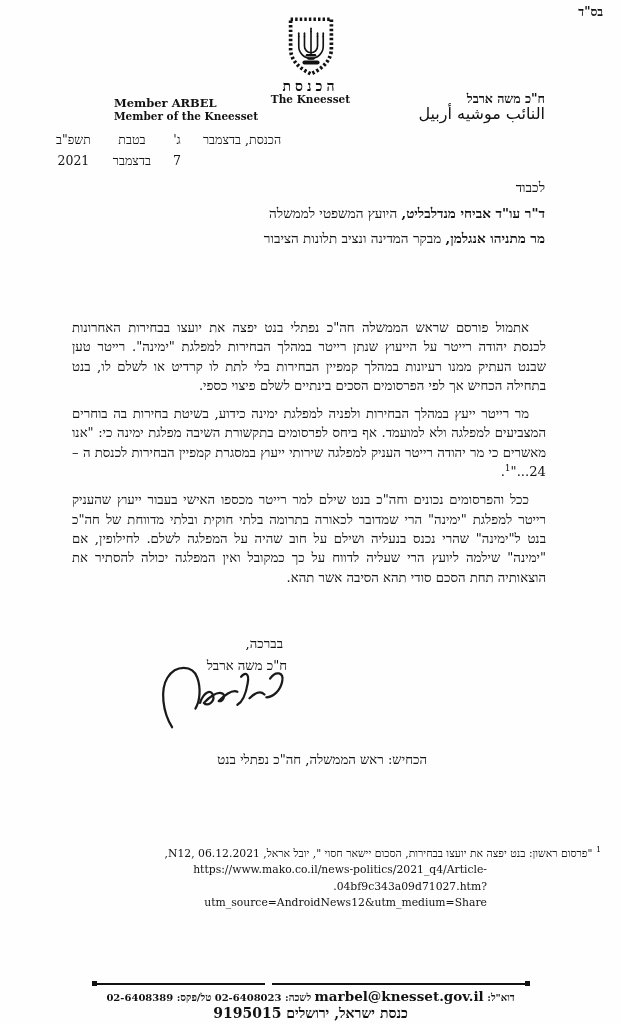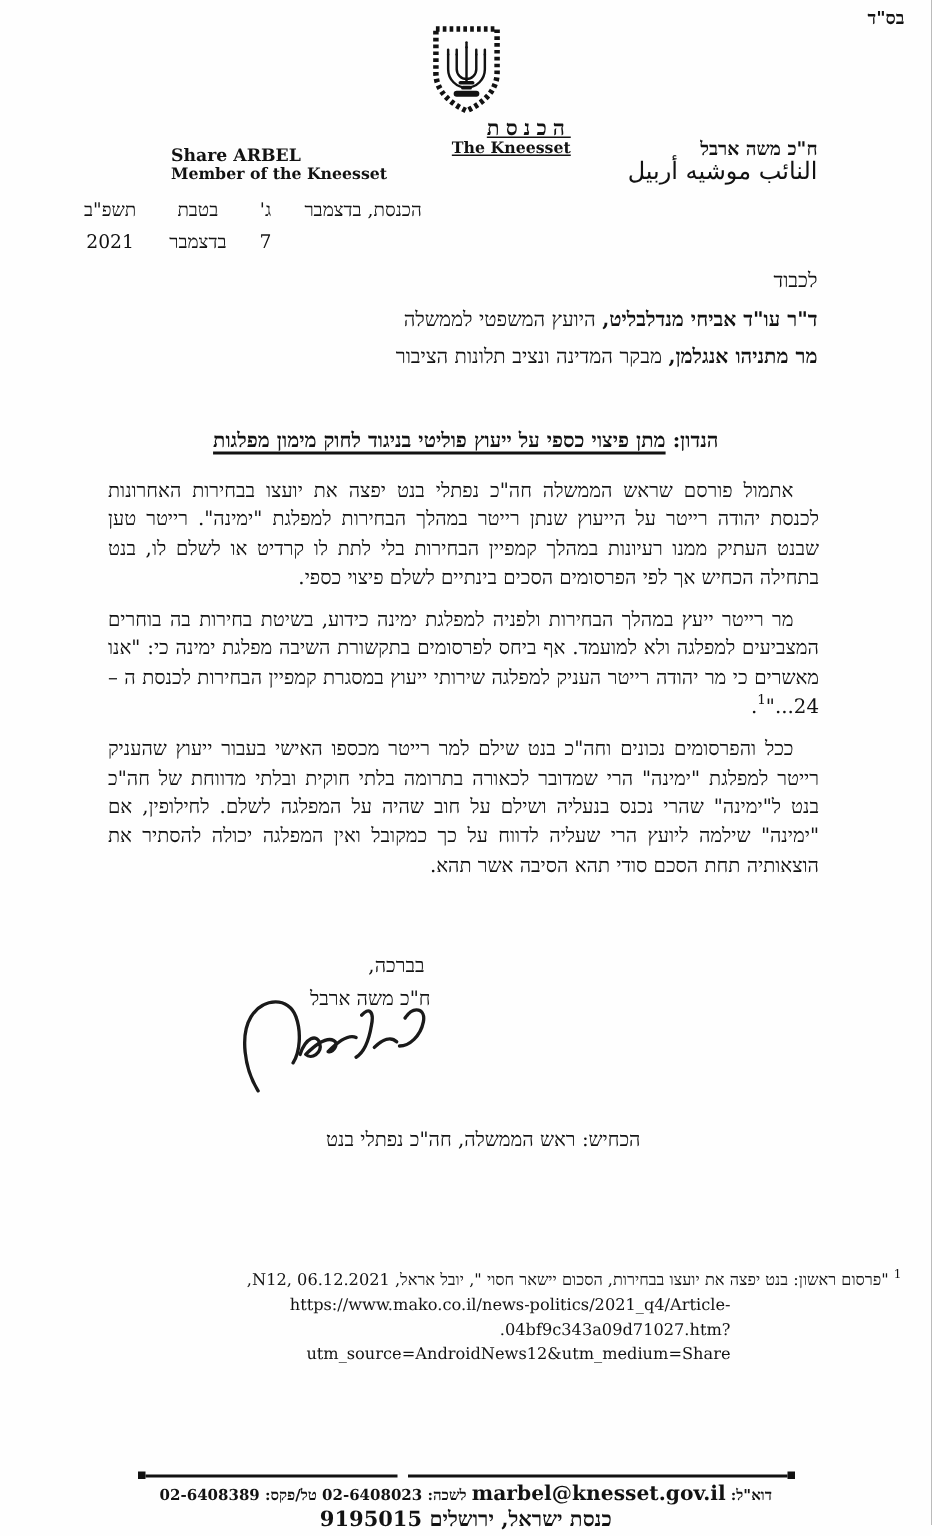--- a/index.html
+++ b/index.html
@@ -7,21 +7,21 @@
     position:relative;
     width:621px;height:1024px;
     margin:0 auto;
     background:#fefefe;
     font-family:"DejaVu Serif","Liberation Serif",serif;
     color:#121212;
     overflow:hidden;
   }
   
   .bsd{position:absolute;top:5px;right:18px;font-size:12px;font-weight:bold;direction:rtl;}
-  .emblem{position:absolute;top:16px;left:50%;transform:translateX(-50%);width:140px;text-align:right;text-decoration:underline;}
+  .emblem{position:absolute;top:16px;left:50%;transform:translateX(-50%);width:140px;text-align:center;}
   .emblem svg{display:block;margin:0 auto;}
   .org-he{font-size:14px;font-weight:bold;letter-spacing:4px;direction:rtl;line-height:14px;margin-top:1px;}
   .org-en{font-size:10.5px;font-weight:bold;line-height:12px;}
   .hdr-left{position:absolute;top:97px;left:114px;line-height:13px;}
   .hdr-left .n{font-size:11.5px;font-weight:bold;}
   .hdr-left .t{font-size:10.5px;font-weight:bold;}
   .hdr-right{position:absolute;top:91px;right:76px;text-align:right;line-height:15px;}
   .hdr-right .he{font-size:12.5px;font-weight:bold;direction:rtl;}
   .hdr-right .ar{font-size:16px;font-weight:normal;direction:rtl;font-family:"DejaVu Sans","Liberation Sans",sans-serif;}
   
@@ -82,21 +82,21 @@
         <path d="M27,48 h10" stroke-width="3"></path>
         <path d="M29,52 h6" stroke-width="3"></path>
         <path d="M24,57 h16" stroke-width="5"></path>
       </g>
     </svg>
     <div class="org-he">הכנסת</div>
     <div class="org-en">The Kneesset</div>
   </div>
 
   <div class="hdr-left">
-    <div class="n">Share ARBEL</div>
+    <div class="n">Member ARBEL</div>
     <div class="t">Member of the Kneesset</div>
   </div>
   <div class="hdr-right">
     <div class="he">ח"כ משה ארבל</div>
     <div class="ar">النائب موشيه أربيل</div>
   </div>
 
   <div class="dateline">
     <div class="col">
       <div>הכנסת, בדצמבר</div>
@@ -115,23 +115,20 @@
       <div>2021</div>
     </div>
   </div>
 
   <div class="addr">
     <div>לכבוד</div>
     <div><span class="bold">ד"ר עו"ד אביחי מנדלבליט,</span><span> היועץ המשפטי לממשלה</span></div>
     <div><span class="bold">מר מתניהו אנגלמן,</span><span> מבקר המדינה ונציב תלונות הציבור</span></div>
   </div>
 
-  <div class="subject">
-    <span>הנדון: </span><span class="u">מתן פיצוי כספי על ייעוץ פוליטי בניגוד לחוק מימון מפלגות</span>
-  </div>
 
   <div class="bodytxt">
     <p>אתמול פורסם שראש הממשלה חה"כ נפתלי בנט יפצה את יועצו בבחירות האחרונות לכנסת יהודה רייטר על הייעוץ שנתן רייטר במהלך הבחירות למפלגת "ימינה". רייטר טען שבנט העתיק ממנו רעיונות במהלך קמפיין הבחירות בלי לתת לו קרדיט או לשלם לו, בנט בתחילה הכחיש אך לפי הפרסומים הסכים בינתיים לשלם פיצוי כספי.</p>
     <p><span>מר רייטר ייעץ במהלך הבחירות ולפניה למפלגת ימינה כידוע, בשיטת בחירות בה בוחרים המצביעים למפלגה ולא למועמד. אף ביחס לפרסומים בתקשורת השיבה מפלגת ימינה כי: "אנו מאשרים כי מר יהודה רייטר העניק למפלגה שירותי ייעוץ במסגרת קמפיין הבחירות לכנסת ה – 24..."</span><sup>1</sup><span>.</span></p>
     <p>ככל והפרסומים נכונים וחה"כ בנט שילם למר רייטר מכספו האישי בעבור ייעוץ שהעניק רייטר למפלגת "ימינה" הרי שמדובר לכאורה בתרומה בלתי חוקית ובלתי מדווחת של חה"כ בנט ל"ימינה" שהרי נכנס בנעליה ושילם על חוב שהיה על המפלגה לשלם. לחילופין, אם "ימינה" שילמה ליועץ הרי שעליה לדווח על כך כמקובל ואין המפלגה יכולה להסתיר את הוצאותיה תחת הסכם סודי תהא הסיבה אשר תהא.</p>
   </div>
 
   <div class="regards">בברכה,</div>
   <div class="signer">ח"כ משה ארבל</div>
   <div class="sig">

